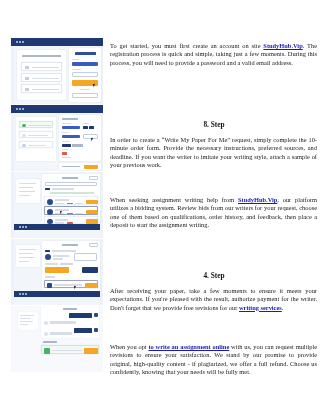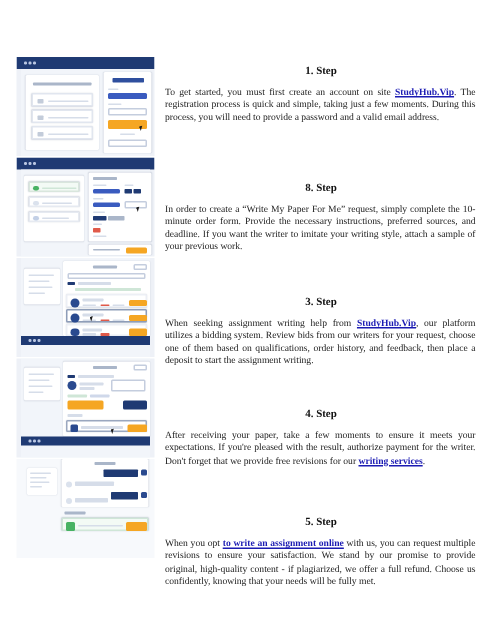--- a/index.html
+++ b/index.html
@@ -311,48 +311,45 @@
           <div class="btn-o" style="left:42px;top:1.5px;width:14px;height:6px;"></div>
         </div>
       </div>
     </div>
 
   </div>
 
   <div class="steps">
 
     <div class="step s1">
-      <div class="step-head">1. Step</div>
       <div class="step-body">
         <span>To get started, you must first create an account on site </span><a class="lnk" href="#">StudyHub.Vip</a><span>. The registration process is quick and simple, taking just a few moments. During this process, you will need to provide a password and a valid email address.</span>
       </div>
     </div>
 
     <div class="step s2">
       <div class="step-head">8. Step</div>
       <div class="step-body">
         <span>In order to create a “Write My Paper For Me” request, simply complete the 10-minute order form. Provide the necessary instructions, preferred sources, and deadline. If you want the writer to imitate your writing style, attach a sample of your previous work.</span>
       </div>
     </div>
 
     <div class="step s3">
-      <div class="step-head">3. Step</div>
       <div class="step-body">
         <span>When seeking assignment writing help from </span><a class="lnk" href="#">StudyHub.Vip</a><span>, our platform utilizes a bidding system. Review bids from our writers for your request, choose one of them based on qualifications, order history, and feedback, then place a deposit to start the assignment writing.</span>
       </div>
     </div>
 
     <div class="step s4">
       <div class="step-head">4. Step</div>
       <div class="step-body">
         <span>After receiving your paper, take a few moments to ensure it meets your expectations. If you're pleased with the result, authorize payment for the writer. Don't forget that we provide free revisions for our </span><a class="lnk" href="#">writing services</a><span>.</span>
       </div>
     </div>
 
     <div class="step s5">
-      <div class="step-head">5. Step</div>
       <div class="step-body">
         <span>When you opt </span><a class="lnk" href="#">to write an assignment online</a><span> with us, you can request multiple revisions to ensure your satisfaction. We stand by our promise to provide original, high-quality content - if plagiarized, we offer a full refund. Choose us confidently, knowing that your needs will be fully met.</span>
       </div>
     </div>
 
   </div>
 </div>
 
 </body></html>

